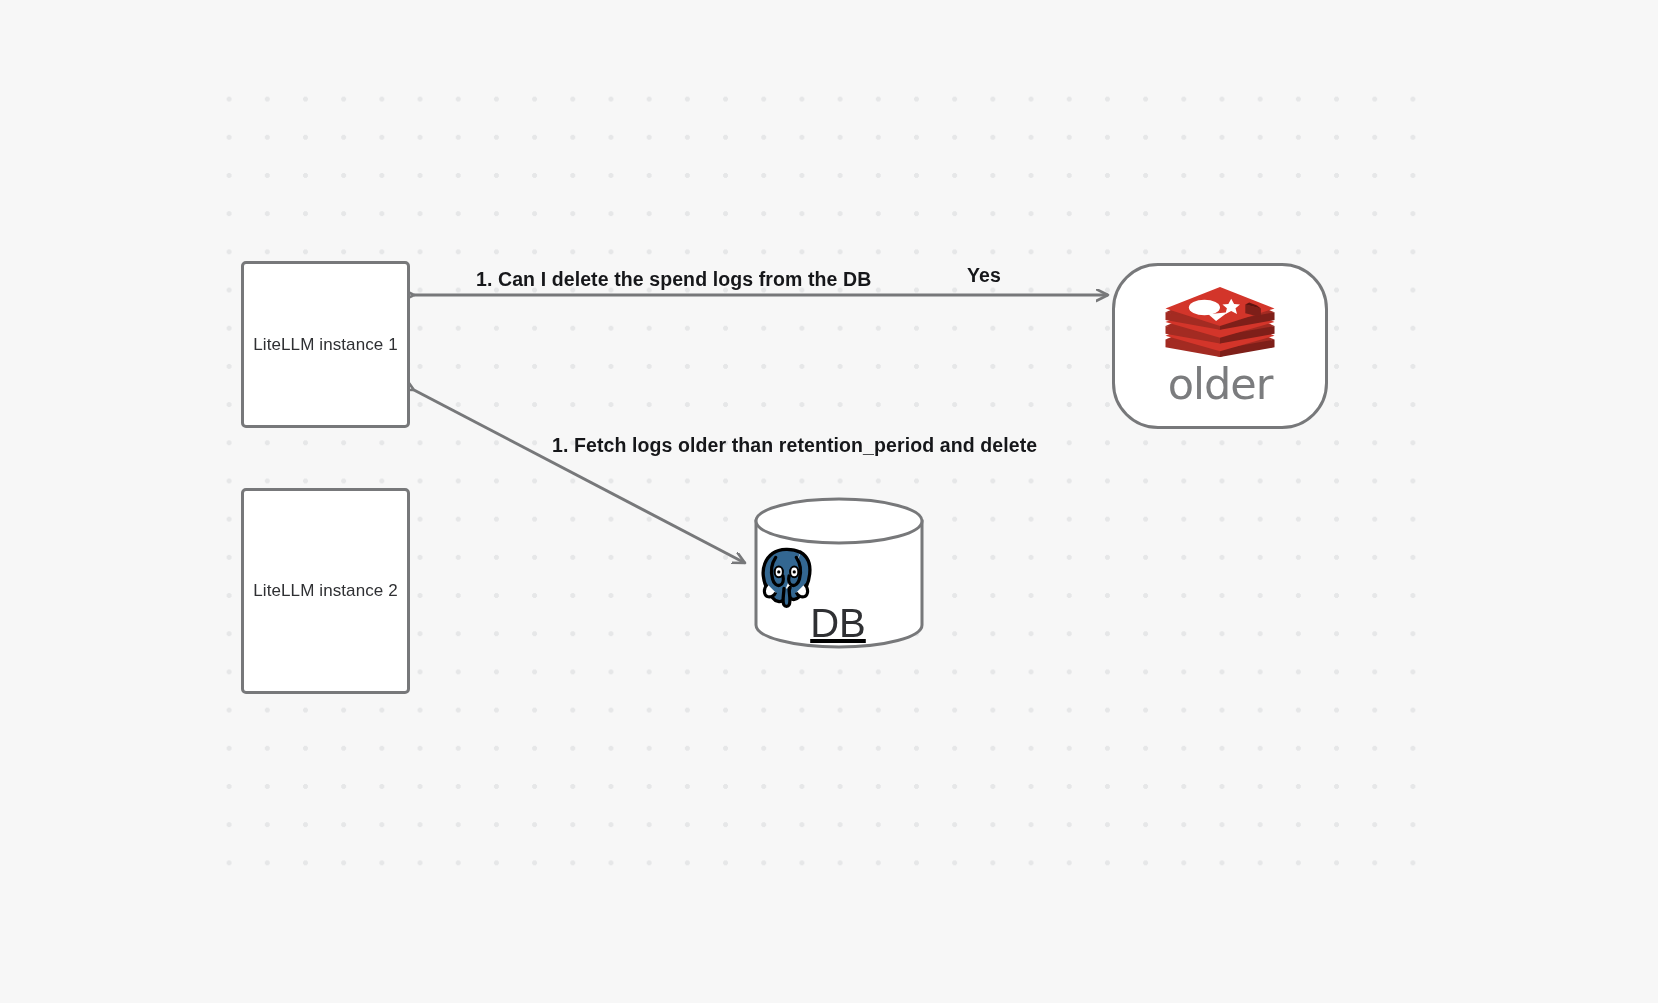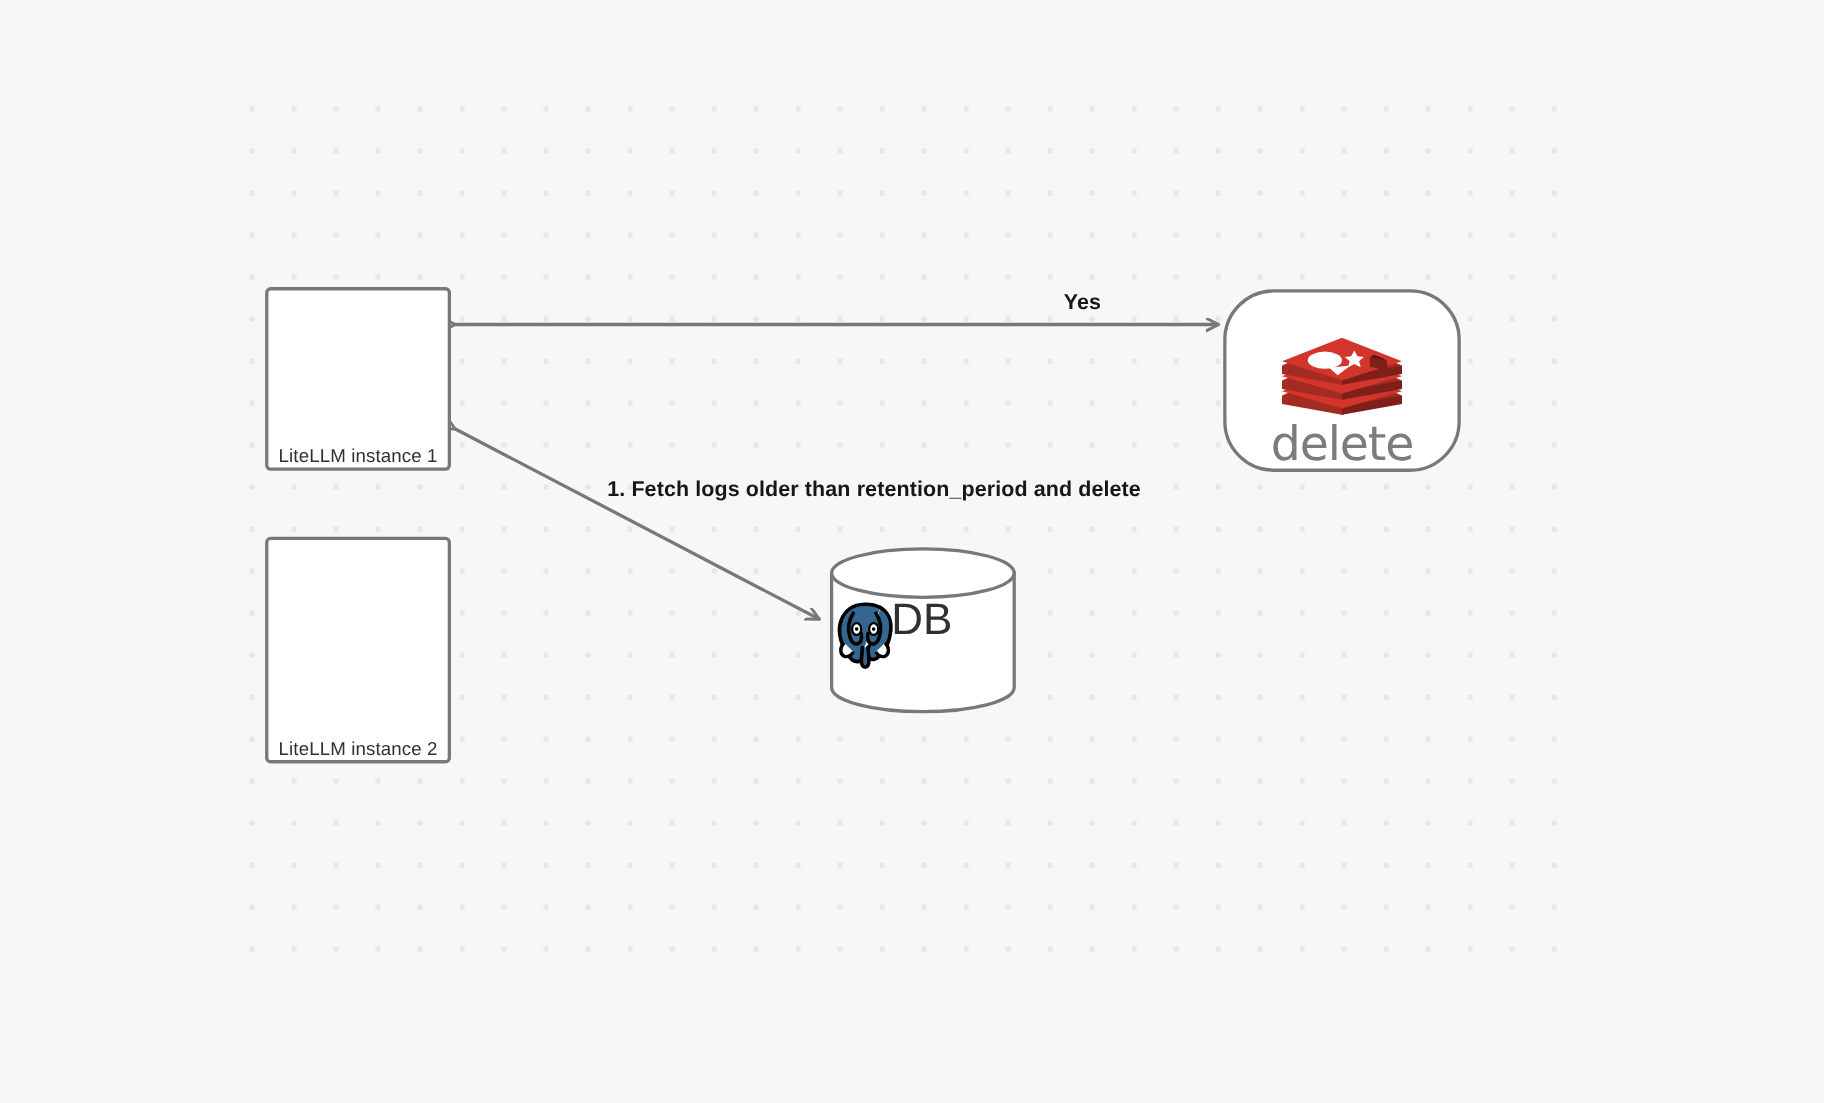--- a/index.html
+++ b/index.html
@@ -23,21 +23,21 @@
     pointer-events:none;
   }
 
   
   .node{
     position:absolute;
     background:#ffffff;
     border:3px solid #77787a;
     box-sizing:border-box;
     display:flex;
-    align-items:flex-end;
+    align-items:center;
     justify-content:center;
   }
   .node-rect{ border-radius:5px; }
   .node-label{
     font-size:17px;
     color:#2f3033;
     font-family:"Liberation Sans", sans-serif;
     letter-spacing:0.1px;
     white-space:nowrap;
   }
@@ -67,22 +67,23 @@
 
   
   #db{
     position:absolute;
     left:753px;top:497px;width:172px;height:152px;
   }
   #db svg{position:absolute;inset:0;}
   .db-content{
     position:absolute;
     left:0;top:46px;width:172px;height:100px;
-    display:flex;align-items:flex-start;justify-content:center;
+    display:flex;align-items:flex-end;justify-content:center;
     gap:0px;
+    text-decoration:underline;
   }
   .pg-mark{width:66px;height:66px;display:block;}
   .db-text{
     font-family:"Liberation Sans", sans-serif;
     font-size:40px;
     font-weight:400;
     color:#2f3033;
     line-height:1;
     margin-left:-2px;
   }
@@ -125,20 +126,21 @@
     <g>
       <line x1="414" y1="295" x2="1108" y2="295" stroke="#77787a" stroke-width="3" marker-start="url(#arrowL)" marker-end="url(#arrowR)"></line>
     </g>
 
       DB --&gt;
     <g>
       <line x1="414" y1="390" x2="745" y2="563" stroke="#77787a" stroke-width="3" marker-start="url(#arrowL)" marker-end="url(#arrowR)"></line>
     </g>
   </svg>
 
+  <div class="edge-label" id="label1">1.  Can I delete the spend logs from the DB</div>
 
   <div class="edge-label" id="label1b">Yes</div>
 
   <div class="edge-label" id="label2">1.  Fetch logs older than retention_period and delete</div>
 
   <div class="node node-rect" id="llm1">
     <span class="node-label">LiteLLM instance 1</span>
   </div>
 
   <div class="node node-rect" id="llm2">
@@ -164,21 +166,21 @@
         <path d="M4,26 L4,34 L60,44 L60,36 Z" fill="#a32b22"></path>
         <path d="M116,26 L116,34 L60,44 L60,36 Z" fill="#7e1f19"></path>
         <path d="M4,22 L60,0 L116,22 L60,40 Z" fill="#d3352a"></path>
 
         <ellipse cx="44" cy="21" rx="16" ry="8" fill="#ffffff"></ellipse>
         <path d="M72,13 l3.6,6.6 7.4,0.8 -5.6,4.6 1.8,7.2 -7.2,-3.8 -7.2,3.8 1.8,-7.2 -5.6,-4.6 7.4,-0.8 Z" fill="#ffffff" transform="translate(1,-2) scale(0.82) translate(14,4)"></path>
         <path d="M48,28 L68,26 L56,35 Z" fill="#ffffff"></path>
         <path d="M86,18 L102,22 L102,31 L86,27 Z" fill="#7e1f19"></path>
         <path d="M86,18 L102,22 L98,19 L90,16 Z" fill="#5e1410"></path>
       </svg>
-      <span class="redis-word">delete</span>
+      <span class="redis-word">older</span>
     </div>
   </div>
 
   <div id="db">
     <svg viewBox="0 0 172 152" xmlns="http://www.w3.org/2000/svg">
       <path d="M3,24 L3,128 A83,22 0 0 0 169,128 L169,24 Z" fill="#ffffff" stroke="#77787a" stroke-width="3"></path>
       <ellipse cx="86" cy="24" rx="83" ry="22" fill="#ffffff" stroke="#77787a" stroke-width="3"></ellipse>
     </svg>
     <div class="db-content">
       <svg class="pg-mark" viewBox="0 0 64 64" xmlns="http://www.w3.org/2000/svg">

